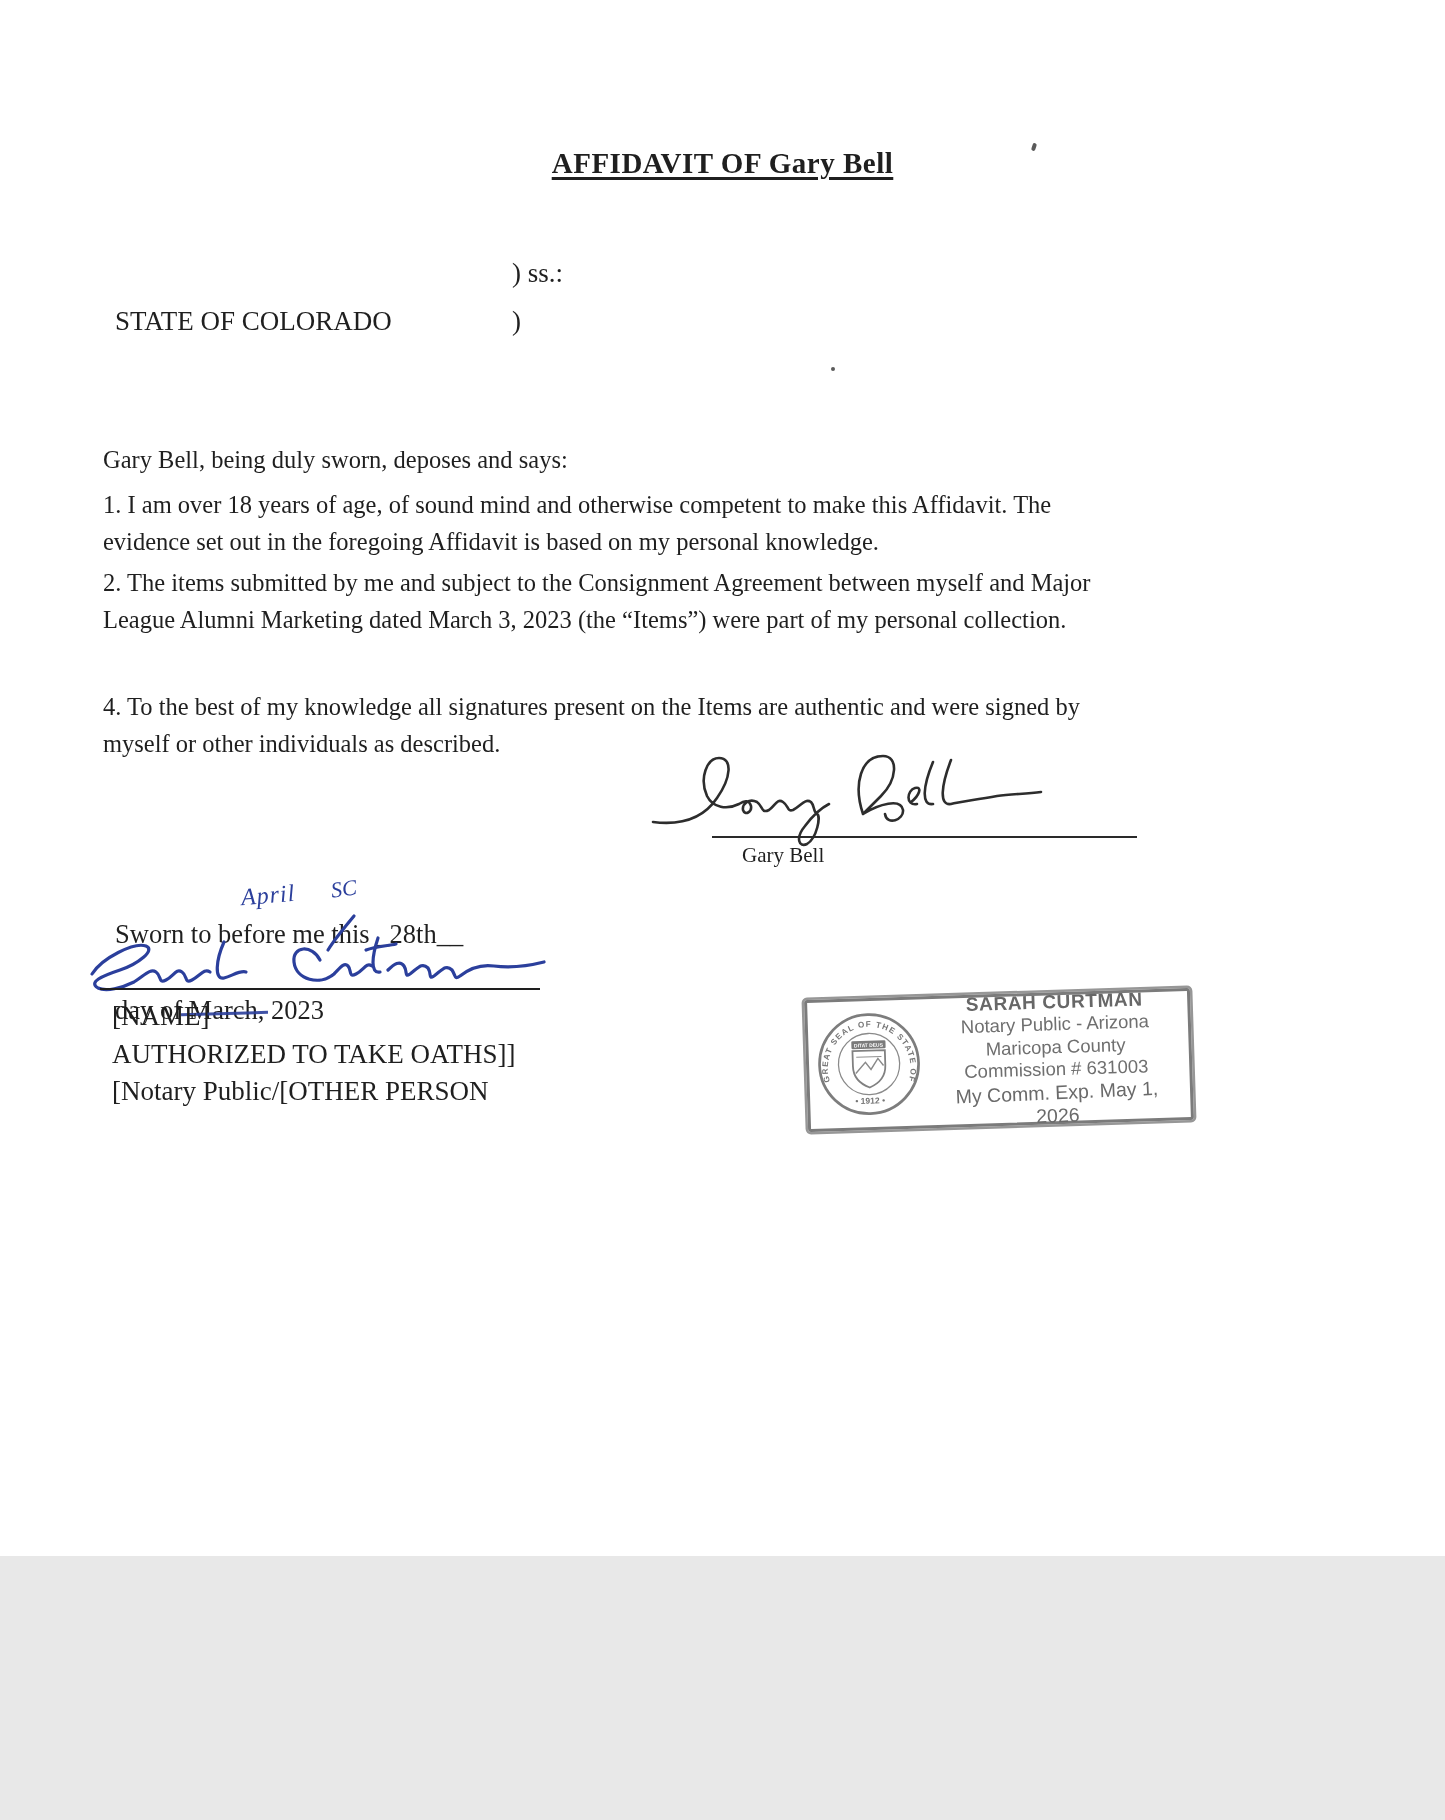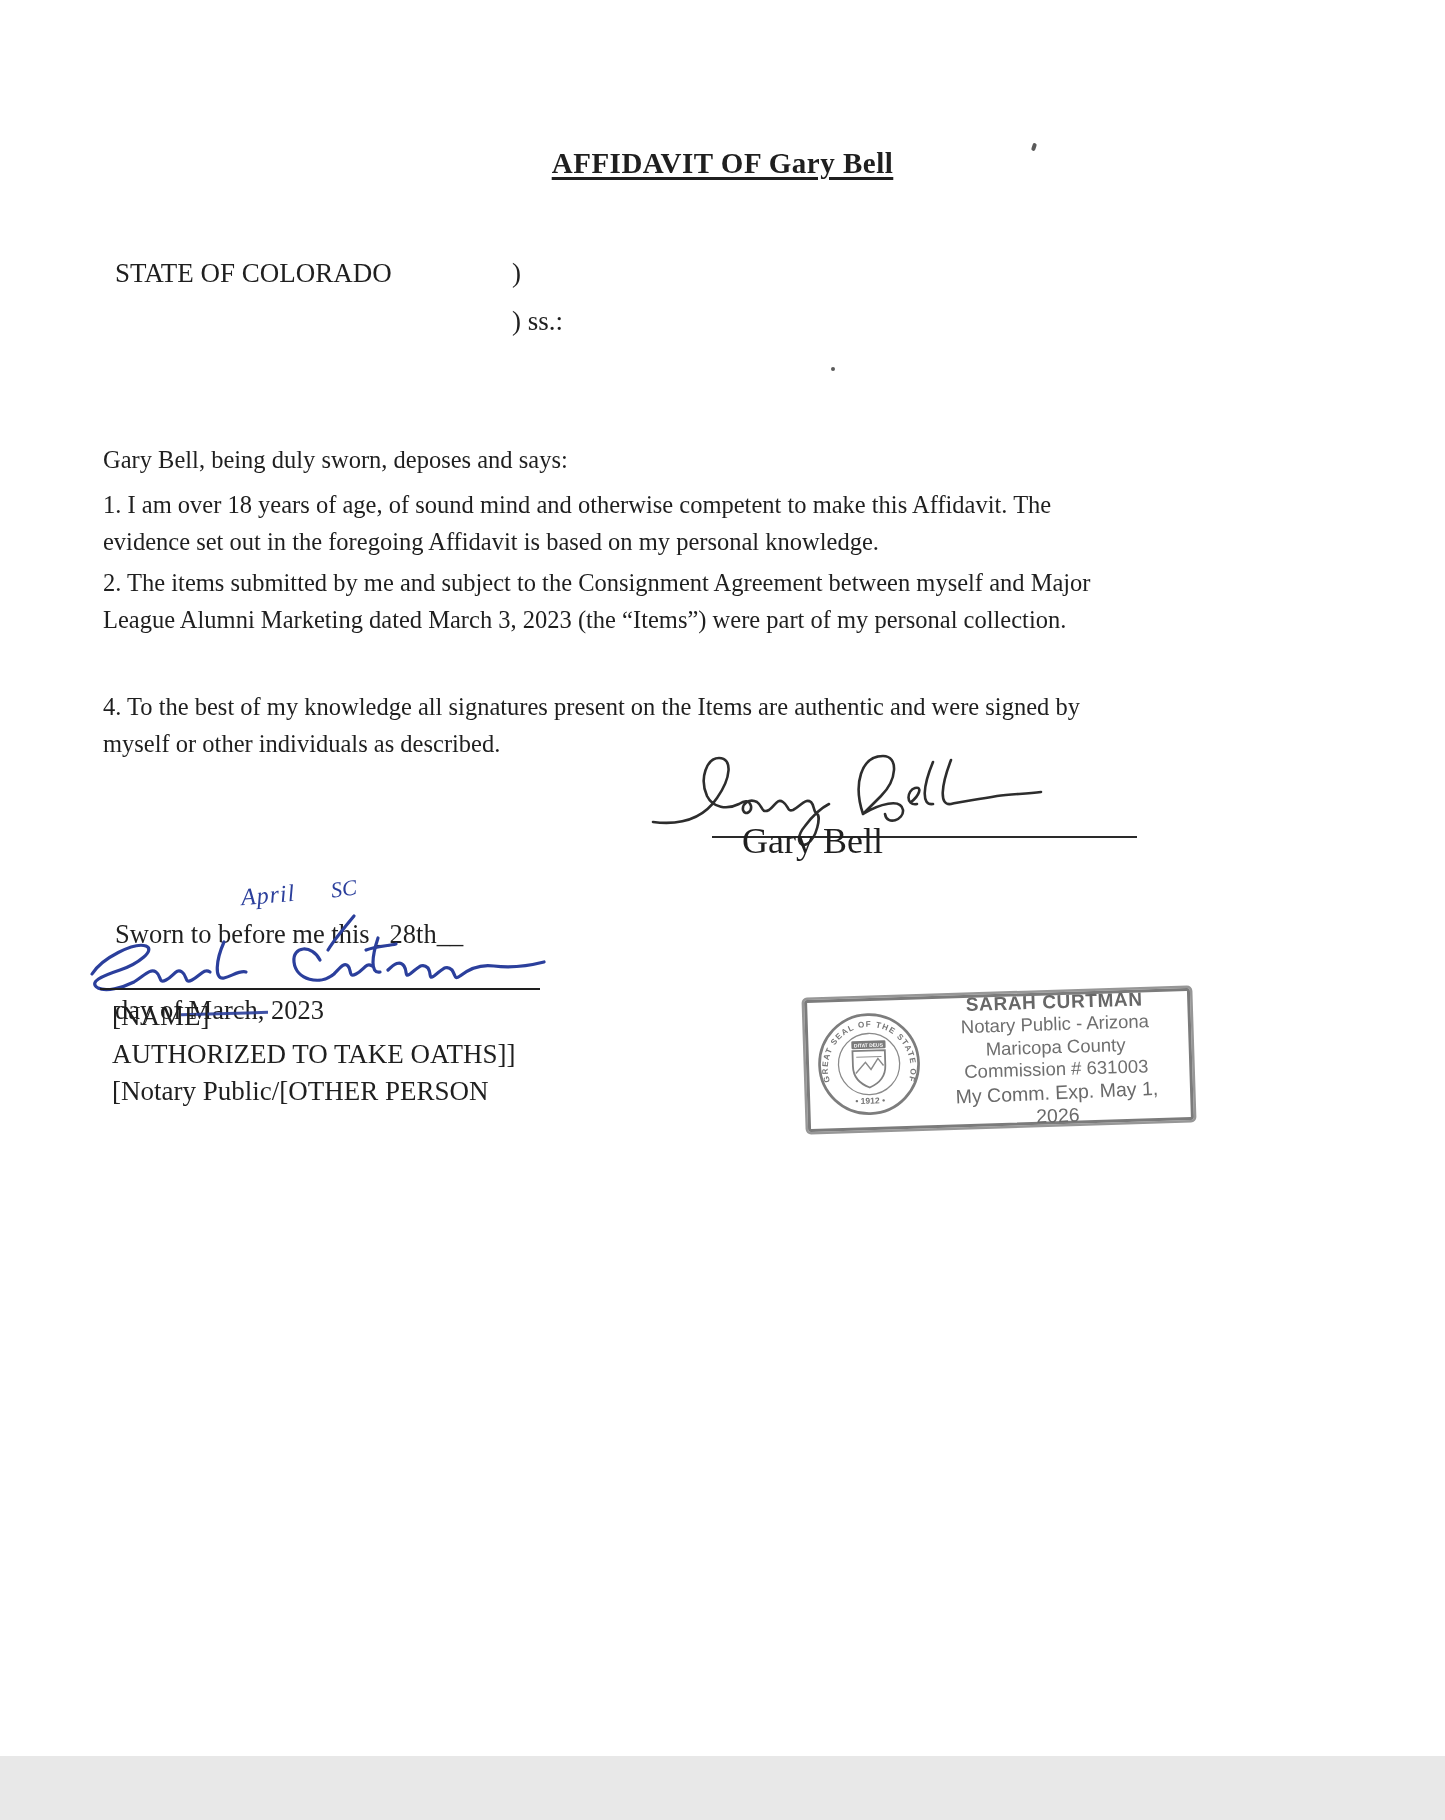--- a/index.html
+++ b/index.html
@@ -5,21 +5,21 @@
   :root{
     --ink:#1f1f1f;
     --pen_blue:#2b3f9c;
     --stamp_gray:#6e6e6e;
     --paper:#ffffff;
   }
   *{box-sizing:border-box;margin:0;padding:0;}
   body{background:#e8e8e8;font-family:"Liberation Serif", serif;}
   .page{
     position:relative;
-    width:1445px;height:1756px;
+    width:1445px;height:1556px;
     background:var(--paper);
     margin:0 auto;
     color:var(--ink);
     overflow:hidden;
   }
   .title{
     position:absolute;top:147px;left:0;width:100%;
     text-align:center;font-size:29px;font-weight:bold;
     text-decoration:underline;text-underline-offset:4px;text-decoration-thickness:2.5px;
     letter-spacing:.5px;
@@ -31,21 +31,21 @@
   .bodytext{position:absolute;left:103px;font-size:24.5px;}
   .bodytext .line{line-height:37px;white-space:nowrap;}
   .op{top:441px;}
   .p1{top:486px;}
   .p2{top:564px;}
   .p3{top:643px;}
   .p4{top:688px;}
   .sig-affiant{position:absolute;left:645px;top:750px;width:410px;height:100px;}
   .sig-affiant path{fill:none;stroke:#2d2d2d;stroke-width:2.6;stroke-linecap:round;stroke-linejoin:round;}
   .affiant-line{position:absolute;left:712px;top:836px;width:425px;border-top:2px solid #2a2a2a;}
-  .affiant-name{position:absolute;left:742px;top:820px;font-size:36px;}
+  .affiant-name{position:absolute;left:742px;top:843px;font-size:21px;}
   .jurat{position:absolute;left:115px;top:878px;font-size:26.5px;}
   .jurat .jline{line-height:40px;white-space:nowrap;margin-top:36px;}
   .struck{position:relative;display:inline-block;}
   .struck::after{
     content:"";position:absolute;left:-8px;right:-10px;top:54%;height:3px;
     background:var(--pen_blue);transform:rotate(-1.5deg);opacity:.9;
   }
   .hw{position:absolute;color:var(--pen_blue);font-style:italic;font-family:"Liberation Serif",serif;}
   .hw-month{left:126px;top:4px;font-size:24px;transform:rotate(-5deg);letter-spacing:1px;}
   .hw-initials{left:216px;top:-2px;font-size:22px;transform:rotate(-8deg);}
@@ -76,24 +76,24 @@
 </style>
 </head>
 <body>
 
 <div class="page">
 
   <div class="title">AFFIDAVIT OF Gary Bell</div>
 
   <div class="venue">
     <div class="venue-row">
-      <span class="venue-label">STATE OF COLORADO</span><span class="venue-paren">)</span>
+      <span class="venue-label"></span><span class="venue-paren">) ss.:</span>
     </div>
     <div class="venue-row">
-      <span class="venue-label"></span><span class="venue-paren">) ss.:</span>
+      <span class="venue-label">STATE OF COLORADO</span><span class="venue-paren">)</span>
     </div>
   </div>
 
   <div class="bodytext op">
     <div class="line">Gary Bell, being duly sworn, deposes and says:</div>
   </div>
 
   <div class="bodytext p1">
     <div class="line">1. I am over 18 years of age, of sound mind and otherwise competent to make this Affidavit. The</div>
     <div class="line">evidence set out in the foregoing Affidavit is based on my personal knowledge.</div>

